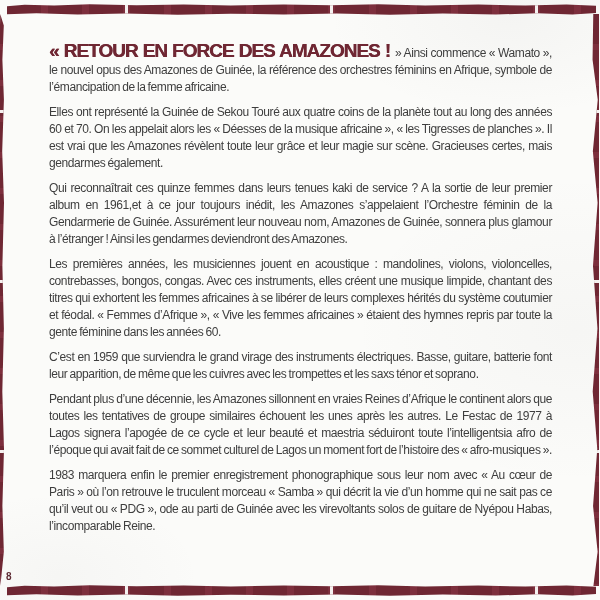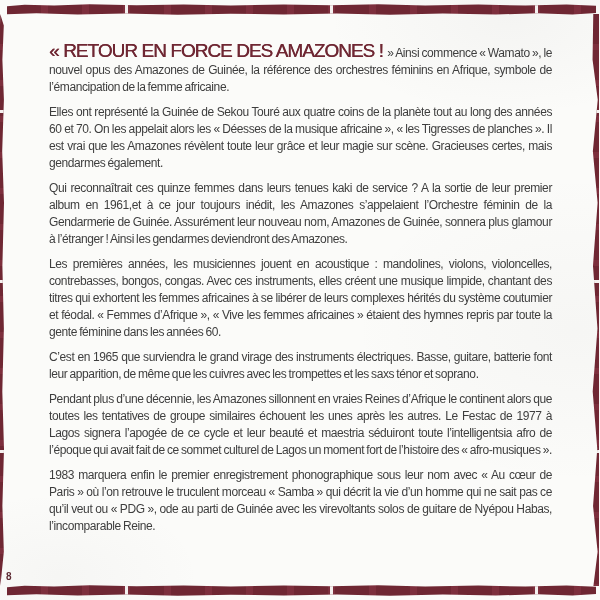--- a/index.html
+++ b/index.html
@@ -64,21 +64,21 @@
     color: #3e3e3e;
     font-size: 12px;
     line-height: 17px;
     letter-spacing: -0.4px;
     word-spacing: -0.8px;
     text-align: justify;
   }
   .para { margin: 0 0 8px 0; }
   .article-title {
     color: #6f2733;
-    font-weight: normal;
+    font-weight: bold;
     font-size: 19px;
     letter-spacing: -1px;
     word-spacing: 0;
     text-shadow: 0.4px 0 0 #6f2733;
   }
   .title-close { color: #3e3e3e; }
 </style>
 </head>
 <body>
 
@@ -91,18 +91,18 @@
 
   <div class="page-number">8</div>
 
   <div class="content">
     <p class="para">
       <span class="article-title">« RETOUR EN FORCE DES AMAZONES ! </span><span class="title-close">» </span><span>Ainsi commence « Wamato », le nouvel opus des Amazones de Guinée, la référence des orchestres féminins en Afrique, symbole de l’émancipation de la femme africaine.</span>
     </p>
     <p class="para">Elles ont représenté la Guinée de Sekou Touré aux quatre coins de la planète tout au long des années 60 et 70. On les appelait alors les « Déesses de la musique africaine », « les Tigresses de planches ». Il est vrai que les Amazones révèlent toute leur grâce et leur magie sur scène. Gracieuses certes, mais gendarmes également.</p>
     <p class="para">Qui reconnaîtrait ces quinze femmes dans leurs tenues kaki de service ? A la sortie de leur premier album en 1961,et à ce jour toujours inédit, les Amazones s’appelaient l’Orchestre féminin de la Gendarmerie de Guinée. Assurément leur nouveau nom, Amazones de Guinée, sonnera plus glamour à l’étranger ! Ainsi les gendarmes deviendront des Amazones.</p>
     <p class="para">Les premières années, les musiciennes jouent en acoustique : mandolines, violons, violoncelles, contrebasses, bongos, congas. Avec ces instruments, elles créent une musique limpide, chantant des titres qui exhortent les femmes africaines à se libérer de leurs complexes hérités du système coutumier et féodal. « Femmes d’Afrique », « Vive les femmes africaines » étaient des hymnes repris par toute la gente féminine dans les années 60.</p>
-    <p class="para">C’est en 1965 que surviendra le grand virage des instruments électriques. Basse, guitare, batterie font leur apparition, de même que les cuivres avec les trompettes et les saxs ténor et soprano.</p>
+    <p class="para">C’est en 1959 que surviendra le grand virage des instruments électriques. Basse, guitare, batterie font leur apparition, de même que les cuivres avec les trompettes et les saxs ténor et soprano.</p>
     <p class="para">Pendant plus d’une décennie, les Amazones sillonnent en vraies Reines d’Afrique le continent alors que toutes les tentatives de groupe similaires échouent les unes après les autres. Le Festac de 1977 à Lagos signera l’apogée de ce cycle et leur beauté et maestria séduiront toute l’intelligentsia afro de l’époque qui avait fait de ce sommet culturel de Lagos un moment fort de l’histoire des « afro-musiques ».</p>
     <p class="para">1983 marquera enfin le premier enregistrement phonographique sous leur nom avec « Au cœur de Paris » où l’on retrouve le truculent morceau « Samba » qui décrit la vie d’un homme qui ne sait pas ce qu’il veut ou « PDG », ode au parti de Guinée avec les virevoltants solos de guitare de Nyépou Habas, l’incomparable Reine.</p>
   </div>
 
 </div>
 
 </body></html>

